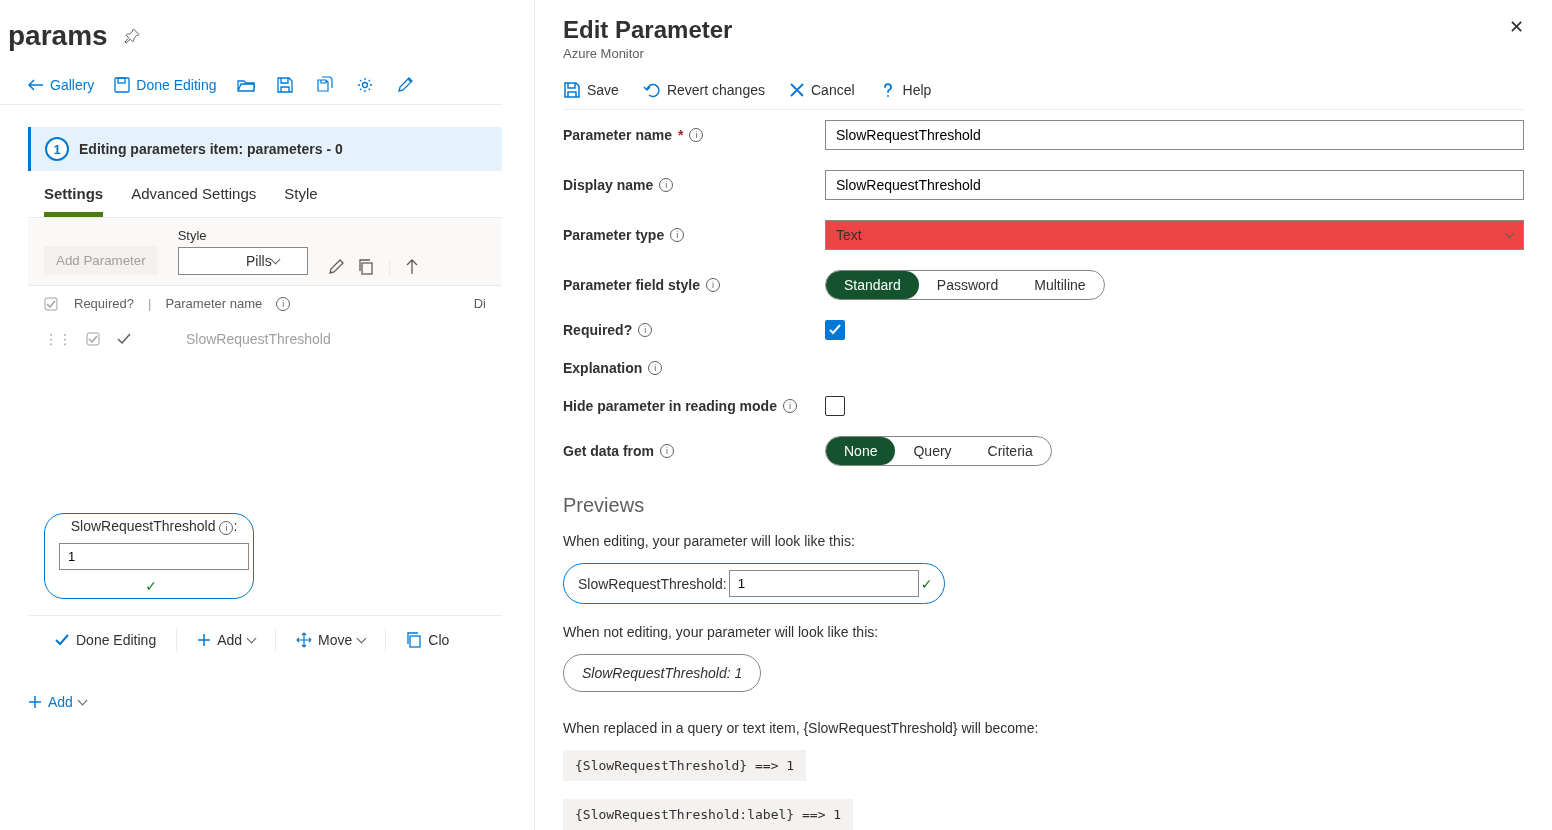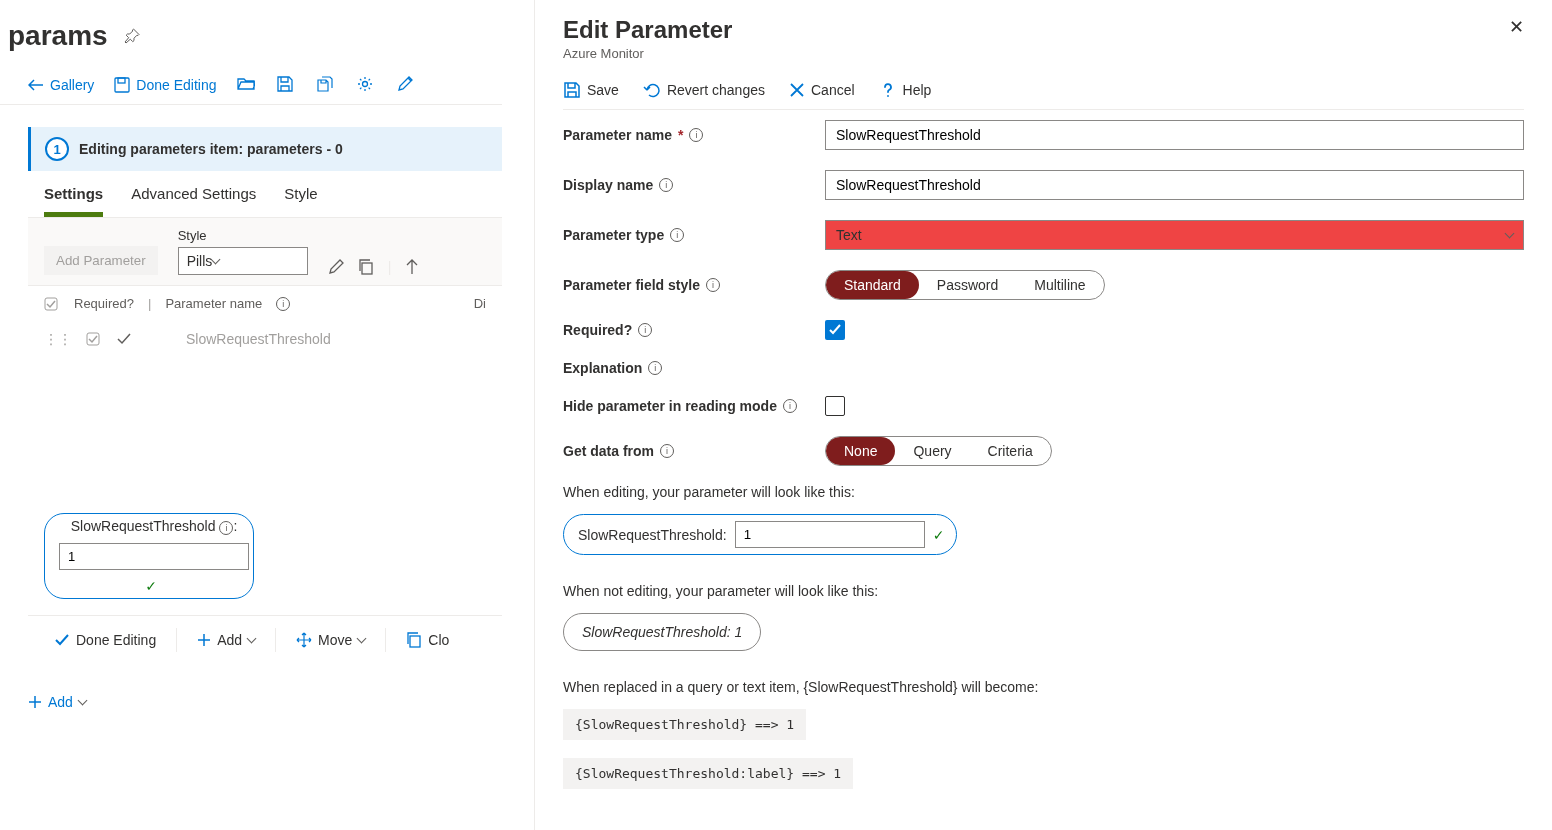--- a/index.html
+++ b/index.html
@@ -2,37 +2,37 @@
 <html><head>
   <meta charset="utf-8">
   <style>
     * { box-sizing: border-box; margin: 0; padding: 0; font-family: 'Segoe UI', Tahoma, sans-serif; }
     body { background: #fff; color: #323130; font-size: 14px; width: 1552px; height: 830px; overflow: hidden; position: relative; }
 
     .main-area { position: absolute; left: 0; top: 0; width: 502px; padding: 20px 0 0 0; }
     .page-title { font-size: 28px; font-weight: 600; padding-left: 8px; display: flex; align-items: center; gap: 16px; }
     .pin-icon { font-size: 16px; color: #605e5c; cursor: pointer; }
 
-    .toolbar { display: flex; padding: 24px 8px 10px 28px; gap: 20px; border-bottom: 1px solid #edebe9; }
+    .toolbar { display: flex; align-items: center; padding: 24px 8px 10px 28px; gap: 20px; border-bottom: 1px solid #edebe9; }
     .toolbar-btn { display: flex; align-items: center; gap: 6px; color: #0078d4; font-size: 14px; cursor: pointer; }
     .toolbar-icon-only { color: #0078d4; cursor: pointer; font-size: 16px; width: 20px; text-align: center; }
 
     .editor-box { margin: 22px 0 0 28px; background: #fff; border-radius: 4px; }
     .editor-header { background: #e6f2fb; border-left: 3px solid #0078d4; display: flex; align-items: center; gap: 10px; padding: 10px 14px; }
     .step-circle { width: 24px; height: 24px; border-radius: 50%; border: 2px solid #0078d4; color: #0078d4; display: flex; align-items: center; justify-content: center; font-weight: 600; background: #fff; font-size: 13px; }
     .editor-header-title { font-weight: 600; }
 
     .tabs { display: flex; gap: 28px; padding: 14px 16px 0 16px; border-bottom: 1px solid #edebe9; }
     .tab { padding-bottom: 10px; cursor: pointer; color: #323130; font-size: 15px; }
     .tab.active { font-weight: 600; border-bottom: 5px solid #4d7c0f; }
 
     .style-row { display: flex; align-items: flex-end; padding: 10px 16px; gap: 20px; border-bottom: 1px solid #edebe9; background: #faf9f8; }
     .add-param-btn { background: #f3f2f1; color: #a19f9d; padding: 7px 12px; border: none; cursor: default; }
     .style-label { font-size: 13px; color: #323130; padding-bottom: 4px; }
-    .style-select { border: 1px solid #8a8886; padding: 5px 28px 5px 8px; background: #fff; position: relative; min-width: 130px; display: flex; justify-content: flex-start; align-items: center; cursor: pointer; }
+    .style-select { border: 1px solid #8a8886; padding: 5px 28px 5px 8px; background: #fff; position: relative; min-width: 130px; display: flex; justify-content: flex-end; align-items: center; cursor: pointer; }
     .row-icons { display: flex; gap: 14px; align-items: center; color: #605e5c; }
     .row-icons span { cursor: pointer; }
 
     .grid-header { display: flex; align-items: center; padding: 10px 16px; gap: 14px; color: #605e5c; font-size: 13px; }
     .grid-row { display: flex; align-items: center; padding: 10px 16px; gap: 14px; }
     .drag-handle { color: #a19f9d; cursor: grab; }
     .check-icon { color: #605e5c; width: 16px; }
 
     .param-pill-row { padding: 16px; }
     .param-pill { display: inline-flex; align-items: center; border: 1px solid #0078d4; border-radius: 20px; padding: 4px 4px 4px 14px; gap: 8px; flex-direction: column; }
@@ -59,29 +59,29 @@
 
     .form-row { display: flex; align-items: center; padding: 10px 0; gap: 12px; }
     .form-label { width: 250px; display: flex; align-items: center; gap: 6px; font-weight: 600; }
     .form-label .req { color: #a4262c; }
     .info-icon { width: 14px; height: 14px; border: 1px solid #605e5c; border-radius: 50%; display: inline-flex; align-items: center; justify-content: center; font-size: 9px; color: #605e5c; font-weight: normal; }
     .form-input { flex: 1; border: 1px solid #8a8886; padding: 6px 10px; font-size: 14px; }
     .form-select { flex: 1; border: 1px solid #8a8886; padding: 6px 10px; display: flex; justify-content: space-between; align-items: center; cursor: pointer; background: #ef4444; }
 
     .pill-group { display: inline-flex; border: 1px solid #8a8886; border-radius: 20px; overflow: hidden; }
     .pill-option { padding: 6px 18px; cursor: pointer; }
-    .pill-option.selected { background: #7f1d1d; color: #fff; border-radius: 20px; }
+    .pill-option.selected { background: #14532d; color: #fff; border-radius: 20px; }
 
     .checkbox { width: 20px; height: 20px; background: #0078d4; display: flex; align-items: center; justify-content: center; color: #fff; border-radius: 2px; cursor: pointer; }
     .checkbox.empty { background: #fff; border: 1px solid #323130; }
 
     .section-title { font-size: 20px; color: #605e5c; padding: 18px 0 8px 0; }
     .section-desc { padding: 8px 0 14px 0; }
 
-    .preview-pill { display: inline-flex; align-items: center; border: 1px solid #0078d4; border-radius: 22px; padding: 6px 6px 6px 14px; gap: 8px; }
+    .preview-pill { display: inline-flex; align-items: center; border: 1px solid #0078d4; border-radius: 22px; padding: 6px 6px 6px 14px; gap: 2px; }
     .preview-pill input { border: 1px solid #8a8886; padding: 5px 8px; width: 190px; }
     .static-pill { display: inline-flex; align-items: center; border: 1px solid #8a8886; border-radius: 22px; padding: 10px 18px; font-style: italic; }
 
     .code-block { background: #f3f2f1; padding: 8px 12px; font-family: Consolas, monospace; font-size: 13px; display: inline-block; margin-bottom: 8px; }
     .chevron { border: solid #605e5c; border-width: 0 1px 1px 0; display: inline-block; padding: 3px; transform: rotate(45deg); margin-top: -4px; }
     svg { display: block; }
   </style>
 </head>
 <body>
 
@@ -379,29 +379,30 @@
       <span>Get data from</span> 
         <span class="info-icon">i</span>
     </div>
     <div class="pill-group">
       <div class="pill-option selected">None</div>
       <div class="pill-option">Query</div>
       <div class="pill-option">Criteria</div>
     </div>
   </div>
 
+  <div class="section-title">Previews</div>
   <div class="section-desc">When editing, your parameter will look like this:</div>
 
   <div class="preview-pill">
     <span>SlowRequestThreshold:</span>
     <input type="text" value="1" style="">
     <span style="color:#107c10; padding-right:6px;">✓</span>
   </div>
 
-  <div class="section-desc" style="margin-top:20px">When not editing, your parameter will look like this:</div>
+  <div class="section-desc" style="margin-top:12px">When not editing, your parameter will look like this:</div>
 
   <div class="static-pill">
     <span>SlowRequestThreshold: 1</span>
   </div>
 
   <div class="section-desc" style="margin-top:20px">When replaced in a query or text item, {SlowRequestThreshold} will become:</div>
 
   <div><span class="code-block">{SlowRequestThreshold} ==&gt; 1</span></div>
   <div style="margin-top:10px"><span class="code-block">{SlowRequestThreshold:label} ==&gt; 1</span></div>
 </div>

